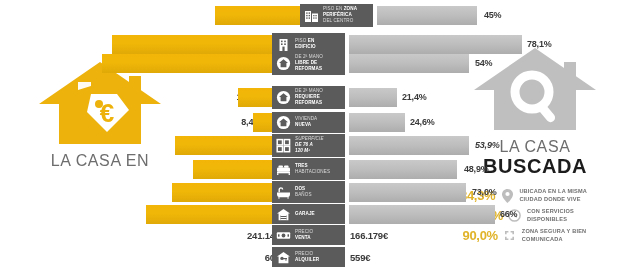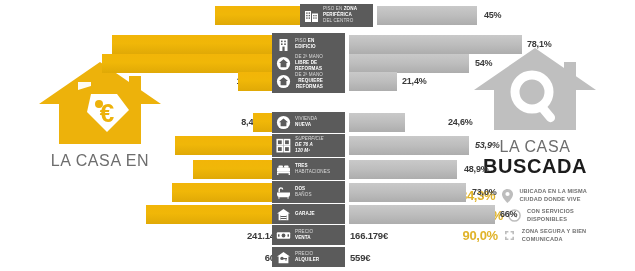--- a/index.html
+++ b/index.html
@@ -193,21 +193,21 @@
         <div class="c-txt">
           <span>DE 2ª MANO</span><br>
           <b>LIBRE DE</b><br>
           <b>REFORMAS</b>
         </div>
       </div>
       <div class="bar-right" style="width:120px;"></div>
       <div class="lbl-right" style="left:475px;">54%</div>
     </div>
 
-    <div class="row" style="top:70px;text-align:right;">
+    <div class="row" style="top:86px;">
       <div class="lbl-left">15,1%</div>
       <div class="bar-left" style="width:34px;"></div>
       <div class="center" style="height:23px;">
         <div class="c-ico">
           <svg width="15" height="15" viewBox="0 0 15 15">
               <circle cx="7.5" cy="7.5" r="6.6" fill="#fff"></circle>
               <path d="M7.5 3.2 L12 7.1 h-1.6v4.2H4.6V7.1H3z" fill="#5b5b5b"></path>
             </svg>
         </div>
         <div class="c-txt">
@@ -229,21 +229,21 @@
               <circle cx="7.5" cy="7.5" r="6.6" fill="#fff"></circle>
               <path d="M7.5 3.4 L12 7.3 h-1.6v4H4.6v-4H3z" fill="#5b5b5b"></path>
             </svg>
         </div>
         <div class="c-txt">
           <span>VIVIENDA</span><br>
           <b>NUEVA</b>
         </div>
       </div>
       <div class="bar-right" style="width:56px;"></div>
-      <div class="lbl-right" style="left:410px;margin-left:38px;">24,6%</div>
+      <div class="lbl-right" style="left:410px;">24,6%</div>
     </div>
 
     <div class="row" style="top:134px;font-style:italic;">
       <div class="lbl-left">43,6%</div>
       <div class="bar-left" style="width:97px;"></div>
       <div class="center" style="height:23px;">
         <div class="c-ico">
           <svg width="15" height="15" viewBox="0 0 15 15">
               <rect x="1.2" y="1.6" width="5.3" height="5.3" fill="none" stroke="#fff" stroke-width="1.5"></rect>
               <rect x="8.3" y="1.6" width="5.3" height="5.3" fill="none" stroke="#fff" stroke-width="1.5"></rect>

